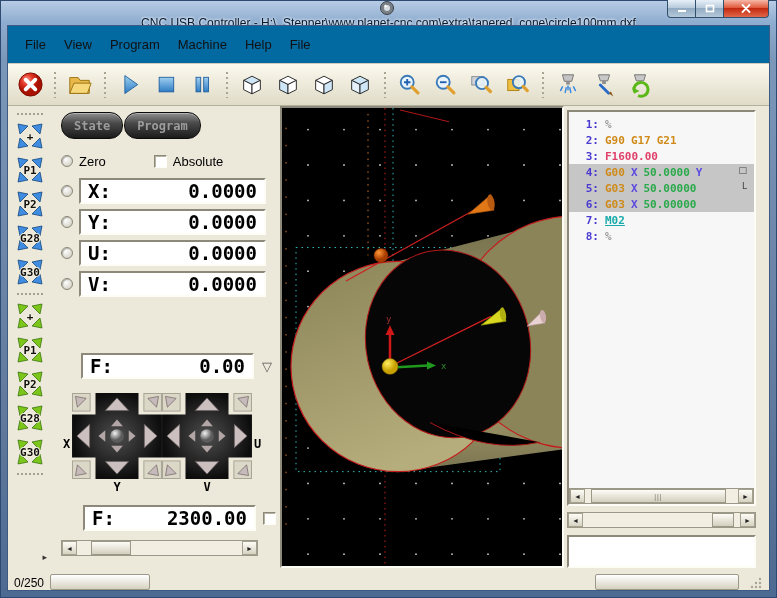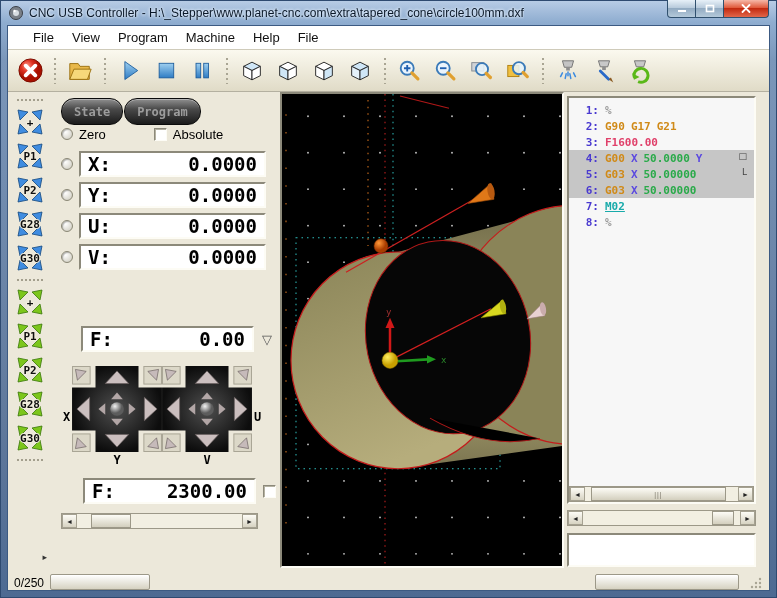--- a/index.html
+++ b/index.html
@@ -1,55 +1,55 @@
 <!DOCTYPE html>
 <html><head>
 <meta charset="utf-8">
 <style>
   html,body{margin:0;padding:0;background:#555;font-family:"Liberation Sans",sans-serif;}
   *{box-sizing:border-box;}
   .window{position:relative;width:777px;height:598px;margin:0 auto;
     background:linear-gradient(180deg,#b9cde6 0,#8fadd0 22px,#7b97ba 60px,#60799c 420px,#4d6a92 598px);
     box-shadow:inset 0 0 0 1px #2e4a70;overflow:hidden;}
   
-  .titlebar{position:absolute;left:0;top:0;right:0;height:26px;display:flex;align-items:center;padding:0 6px;}
+  .titlebar{position:absolute;left:0;top:0;right:0;height:26px;display:flex;align-items:center;padding:0 6px;flex-direction:column;}
   .app-icon{width:16px;height:16px;margin:0 5px 0 2px;display:inline-flex;}
   .title-text{font-size:12px;color:#0a1828;white-space:nowrap;overflow:hidden;
     text-shadow:0 0 3px #e8f2ff,0 0 3px #e8f2ff;}
   .win-controls{position:absolute;right:8px;top:0;display:flex;}
   .winbtn{height:18px;border:1px solid #30506e;border-top:none;display:flex;align-items:center;justify-content:center;
     background:linear-gradient(180deg,#e7f0f8,#b9cbdc 45%,#93abc2 50%,#b4c9da);}
   .winbtn.min{width:29px;border-radius:0 0 0 4px;}
   .winbtn.max{width:28px;border-left:none;}
   .winbtn.close{width:45px;border-left:none;border-radius:0 0 4px 0;
     background:linear-gradient(180deg,#f6b8a8,#e05a3c 45%,#c22a10 50%,#e2674a);}
   
   .client{position:absolute;left:8px;right:8px;top:26px;bottom:8px;background:#ece8da;
     box-shadow:0 0 0 1px #3c5a82;display:flex;flex-direction:column;}
-  .menubar{height:24px;display:flex;align-items:center;background:#ffffff;border-bottom:1px solid #cfcbba;padding-left:16px;}
+  .menubar{height:38px;display:flex;align-items:center;background:#0369a1;border-bottom:1px solid #cfcbba;padding-left:8px;}
   .menu-item{padding:3px 9px;font-size:13px;color:#111;}
   .toolbar{height:42px;display:flex;align-items:center;background:linear-gradient(180deg,#fbf9ef,#e0dbc7);
     border-bottom:1px solid #b4b0a0;padding:0 4px;}
   .tbtn{width:36px;height:34px;display:flex;align-items:center;justify-content:center;background:transparent;border:none;padding:0;}
   .tsep{width:4px;height:26px;margin:0 5px;background:repeating-linear-gradient(180deg,#a9a593 0 2px,transparent 2px 5px);
     background-size:2px 100%;background-repeat:repeat-y;background-position:center;}
   .content{flex:1;display:flex;min-height:0;}
   
   .side-strip{width:43px;display:flex;flex-direction:column;align-items:center;padding-top:3px;position:relative;}
   .strip-sep{width:26px;border-top:2px dotted #a39f8d;margin:4px 0;}
   .side-tool{width:32px;height:30px;position:relative;margin:2px 0;}
   .strip-overflow{position:absolute;bottom:6px;right:4px;font-size:9px;color:#333;}
   
   .pos-panel{width:229px;padding:6px 0 0 10px;position:relative;}
   .tabs{display:flex;}
   .tab{height:27px;border-radius:13px;padding:0 12px;display:flex;align-items:center;margin-right:1px;
     font:bold 12px "DejaVu Sans Mono",monospace;color:#fff;border:1px solid #0b0b0b;
     background:linear-gradient(180deg,#909090,#4a4a4a 40%,#1b1b1b);box-shadow:inset 0 1px 0 rgba(255,255,255,.35);}
   .tab.inactive{color:#9c9c9c;}
-  .row-zero{display:flex;align-items:center;height:18px;}
+  .row-zero{display:flex;align-items:center;margin-top:13px;height:18px;}
   .lbl{font-size:13px;color:#000;margin-left:6px;}
   .radio{width:12px;height:12px;border-radius:50%;background:radial-gradient(circle at 35% 30%,#fff,#cbc8ba);
     border:1px solid #8a8775;box-shadow:inset 1px 1px 1px rgba(0,0,0,.25);flex:0 0 auto;}
   .checkbox{width:13px;height:13px;background:#fff;border:1px solid;border-color:#8c897a #fdfcf5 #fdfcf5 #8c897a;
     box-shadow:inset 1px 1px 0 #b5b2a2;flex:0 0 auto;}
   .axis-row{display:flex;align-items:center;margin-top:5px;}
   .axis-row .radio{margin-right:6px;}
   .sunken2{border:2px solid;border-color:#8c897a #fdfcf5 #fdfcf5 #8c897a;}
   .display-field{background:#fff;display:flex;justify-content:space-between;align-items:center;
     font:bold 19px "DejaVu Sans Mono",monospace;color:#000;padding:0 7px;height:26px;}

